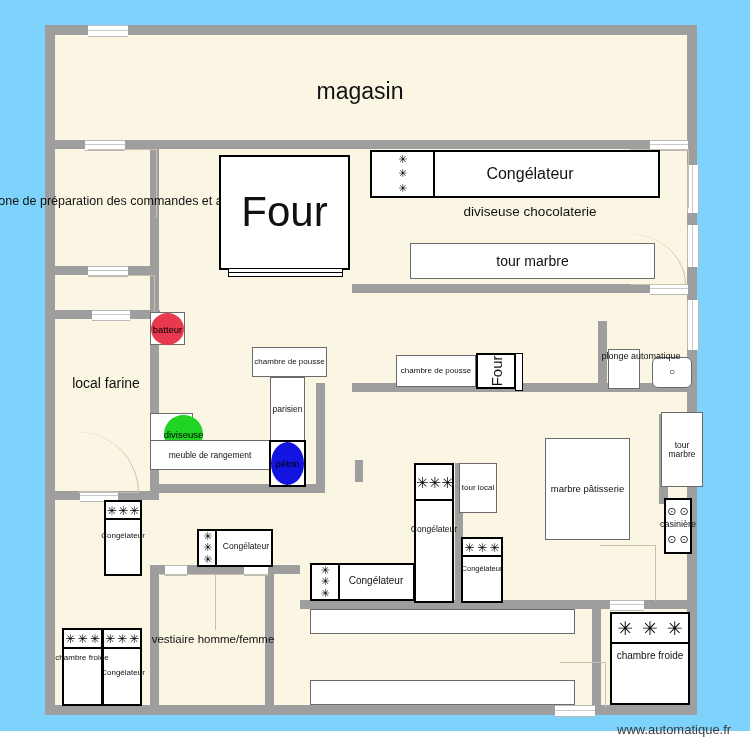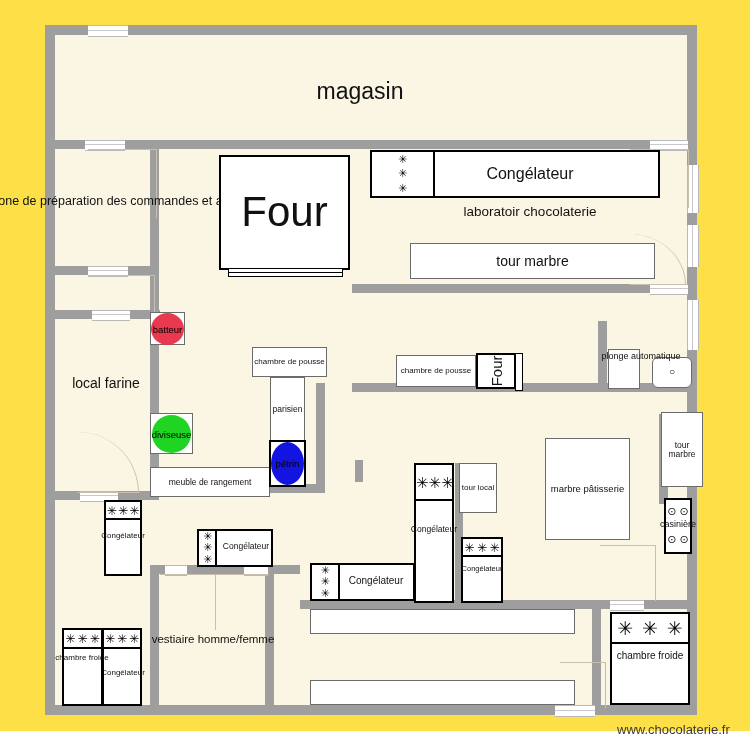--- a/index.html
+++ b/index.html
@@ -1,19 +1,19 @@
 <!DOCTYPE html>
 <html><head>
 <meta charset="utf-8">
 <style>
   html,body{margin:0;padding:0;background:#ffffff;}
   body{width:750px;height:750px;overflow:hidden;
        font-family:"Liberation Sans","DejaVu Sans",sans-serif;}
 
-  #plan{position:relative;width:750px;height:731px;background:#fde047;}
+  #plan{position:relative;width:750px;height:731px;background:#7dd3fc;}
 
   
   .floor{position:absolute;background:#faf6e3;}
 
   
   .wall{position:absolute;background:#9e9e9e;}
 
   
   .window{position:absolute;background:#ffffff;border-top:1px solid #b9b9b9;
           border-bottom:1px solid #b9b9b9;}
@@ -158,21 +158,21 @@
   <div class="swing" style="left:215px;top:574px;width:53px;height:53px;border-right:none;border-bottom:none;border-radius:0 0 100% 0;"></div>
 
   <div class="swing" style="left:600px;top:545px;width:55px;height:55px;border-left:none;border-bottom:none;border-radius:0 0 0 100%;"></div>
 
   <div class="swing" style="left:560px;top:662px;width:45px;height:45px;border-left:none;border-bottom:none;border-radius:0 0 0 100%;"></div>
 
   <div class="lab" style="left:260px;top:78px;width:200px;font-size:23px;">magasin</div>
 
   <div class="lab" style="left:-8px;top:194px;width:260px;font-size:12.5px;text-align:left;">zone de préparation des commandes et autres</div>
 
-  <div class="lab" style="left:420px;top:204px;width:220px;font-size:13.5px;">laboratoir chocolaterie</div>
+  <div class="lab" style="left:420px;top:204px;width:220px;font-size:13.5px;">diviseuse chocolaterie</div>
 
   <div class="lab" style="left:58px;top:375px;width:96px;font-size:14px;">local farine</div>
 
   <div class="lab" style="left:148px;top:633px;width:130px;font-size:11.5px;">vestiaire homme/femme</div>
 
 
   <div class="fx thick" style="left:219px;top:155px;width:131px;height:115px;">
     <span style="font-size:42px;">Four</span>
   </div>
   <div class="ovenbase" style="left:228px;top:268px;width:113px;height:6px;"></div>
@@ -193,25 +193,25 @@
   </div>
 
 
   <div class="fx" style="left:150px;top:312px;width:35px;height:33px;"></div>
   <div class="circ" style="left:151px;top:313px;width:33px;height:32px;background:#e8394f;">
     <span style="font-size:9.5px;">batteur</span>
   </div>
 
 
   <div class="fx" style="left:150px;top:413px;width:43px;height:41px;"></div>
-  <div class="circ" style="left:152px;top:415px;width:39px;height:38px;background:#1fd423;">
+  <div class="circ" style="left:164px;top:415px;width:39px;height:38px;background:#1fd423;">
     <span style="font-size:9.5px;">diviseuse</span>
   </div>
 
-  <div class="fx" style="left:150px;top:467px;width:120px;height:30px;">
+  <div class="fx" style="left:150px;top:440px;width:120px;height:30px;">
     <span style="font-size:8.5px;">meuble de rangement</span>
   </div>
 
   <div class="fx" style="left:252px;top:347px;width:75px;height:30px;">
     <span style="font-size:8px;">chambre de pousse</span>
   </div>
 
   <div class="fx" style="left:270px;top:377px;width:35px;height:64px;">
     <span style="font-size:8.5px;">parisien</span>
   </div>
@@ -326,15 +326,15 @@
     <span style="font-size:19px;">✳</span>
     <span style="font-size:19px;">✳</span>
   </div>
   <div class="lab" style="left:612px;top:650px;width:76px;font-size:10px;">chambre froide</div>
 
   <div class="fx" style="left:310px;top:609px;width:265px;height:25px;"></div>
   <div class="fx" style="left:310px;top:680px;width:265px;height:25px;"></div>
 
   <div class="fx" style="left:459px;top:463px;width:38px;height:50px;opacity:0;"></div>
 
-  <div class="wmark" style="left:617px;top:722px;">www.chocolaterie.fr</div>
+  <div class="wmark" style="left:617px;top:722px;">www.automatique.fr</div>
 
 </div>
 
 </body></html>

